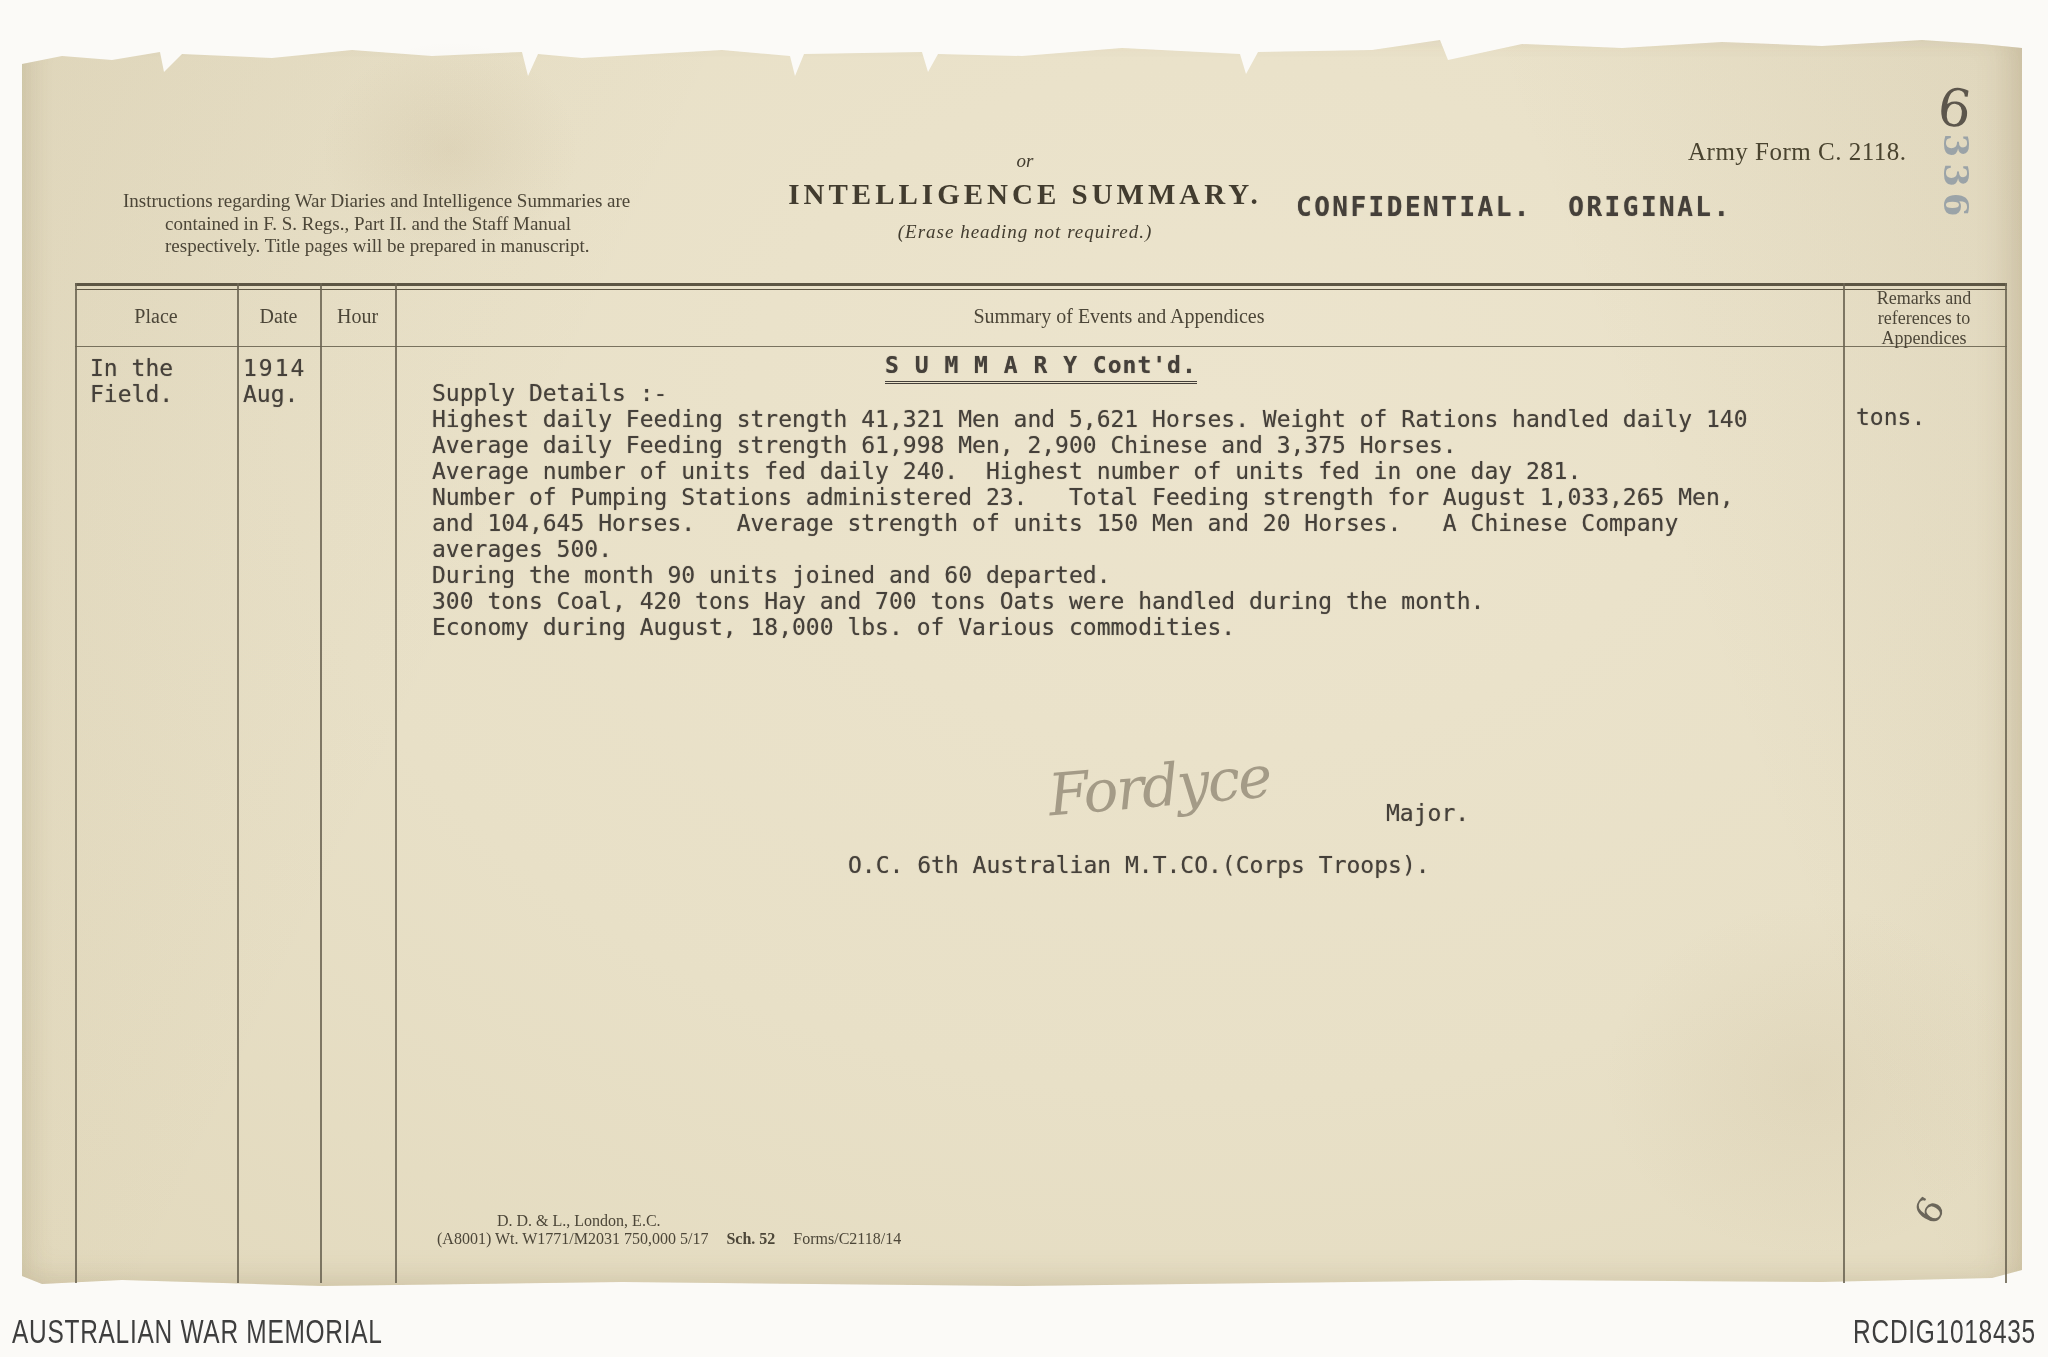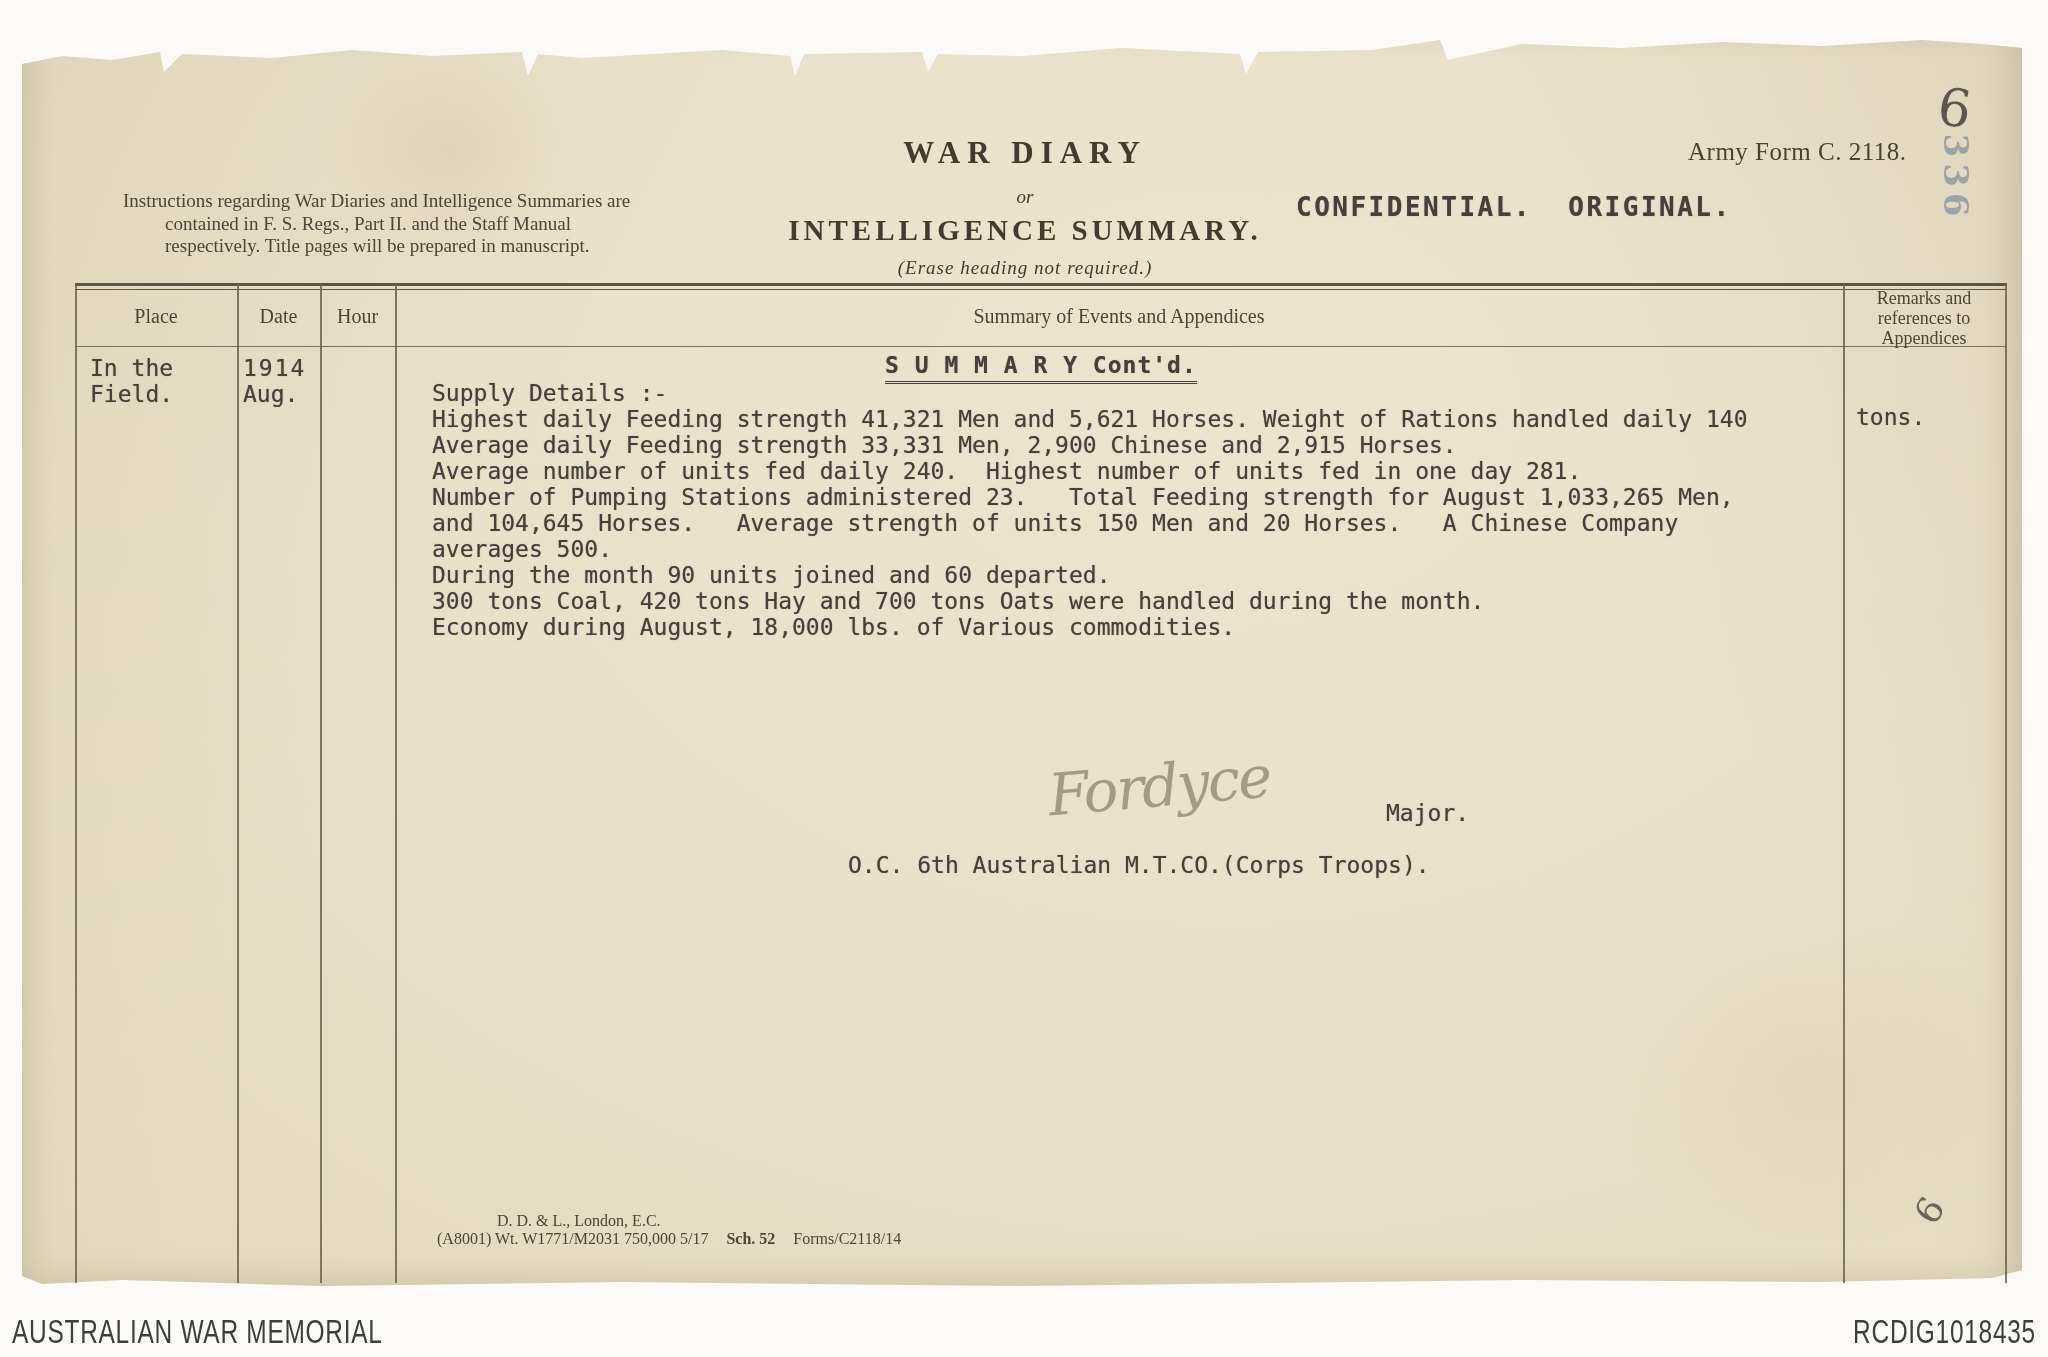--- a/index.html
+++ b/index.html
@@ -54,21 +54,20 @@
 
 <div class="page">
 
   <div class="paper"></div>
   <div class="stain abs" style="left:320px;top:40px;width:260px;height:220px;background:radial-gradient(ellipse,rgba(150,125,80,0.10),rgba(0,0,0,0) 70%);"></div>
   <div class="stain abs" style="left:1600px;top:900px;width:420px;height:360px;background:radial-gradient(ellipse,rgba(150,125,80,0.08),rgba(0,0,0,0) 70%);"></div>
 
   <div class="abs instructions serif">Instructions regarding War Diaries and Intelligence Summaries are contained in F. S. Regs., Part II. and the Staff Manual respectively.  Title pages will be prepared in manuscript.</div>
 
   <div class="abs title-block">
-    <div class="title-main">WAR DIARY</div>
     <div class="title-or">or</div>
     <div class="title-sub">INTELLIGENCE SUMMARY.</div>
     <div class="title-note">(Erase heading not required.)</div>
   </div>
 
   <div class="abs classification mono">CONFIDENTIAL.  ORIGINAL.</div>
 
   <div class="abs army-form serif">Army Form C. 2118.</div>
 
   <div class="abs hand6-top">6</div>
@@ -97,21 +96,21 @@
   <div class="abs mono body-line" style="left:90px;top:355px;">In the</div>
   <div class="abs mono body-line" style="left:90px;top:381px;">Field.</div>
   <div class="abs mono body-line" style="left:243px;top:355px;letter-spacing:2px;">1914</div>
   <div class="abs mono body-line" style="left:243px;top:381px;">Aug.</div>
 
   <div class="abs mono summary-head">S U M M A R Y Cont'd.</div>
 
   <div class="abs" style="left:432px;top:380px;">
     <div class="mono body-line">Supply Details :-</div>
     <div class="mono body-line">Highest daily Feeding strength 41,321 Men and 5,621 Horses. Weight of Rations handled daily 140</div>
-    <div class="mono body-line">Average daily Feeding strength 33,331 Men, 2,900 Chinese and 2,915 Horses.</div>
+    <div class="mono body-line">Average daily Feeding strength 61,998 Men, 2,900 Chinese and 3,375 Horses.</div>
     <div class="mono body-line">Average number of units fed daily 240.  Highest number of units fed in one day 281.</div>
     <div class="mono body-line">Number of Pumping Stations administered 23.   Total Feeding strength for August 1,033,265 Men,</div>
     <div class="mono body-line">and 104,645 Horses.   Average strength of units 150 Men and 20 Horses.   A Chinese Company</div>
     <div class="mono body-line">averages 500.</div>
     <div class="mono body-line">During the month 90 units joined and 60 departed.</div>
     <div class="mono body-line">300 tons Coal, 420 tons Hay and 700 tons Oats were handled during the month.</div>
     <div class="mono body-line">Economy during August, 18,000 lbs. of Various commodities.</div>
   </div>
 
   <div class="abs mono body-line" style="left:1856px;top:404px;">tons.</div>

